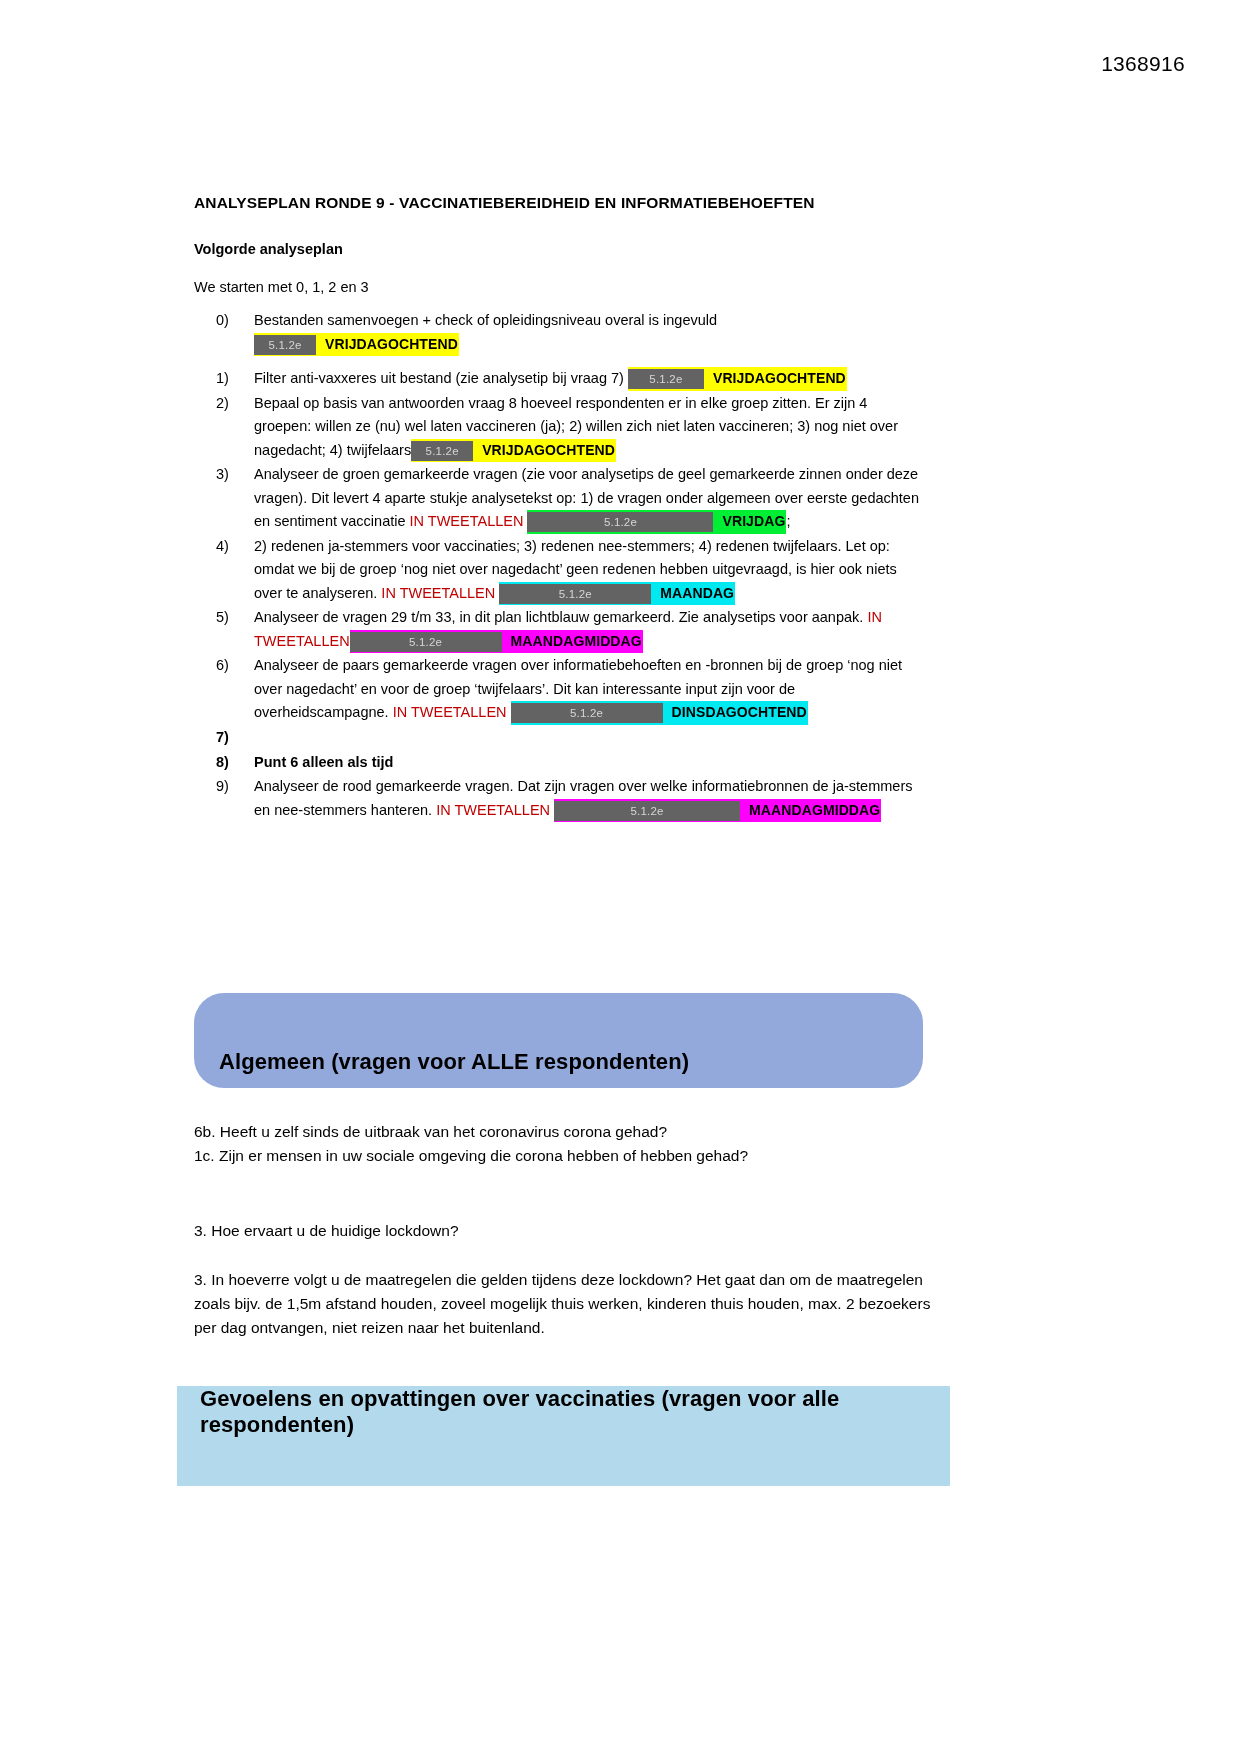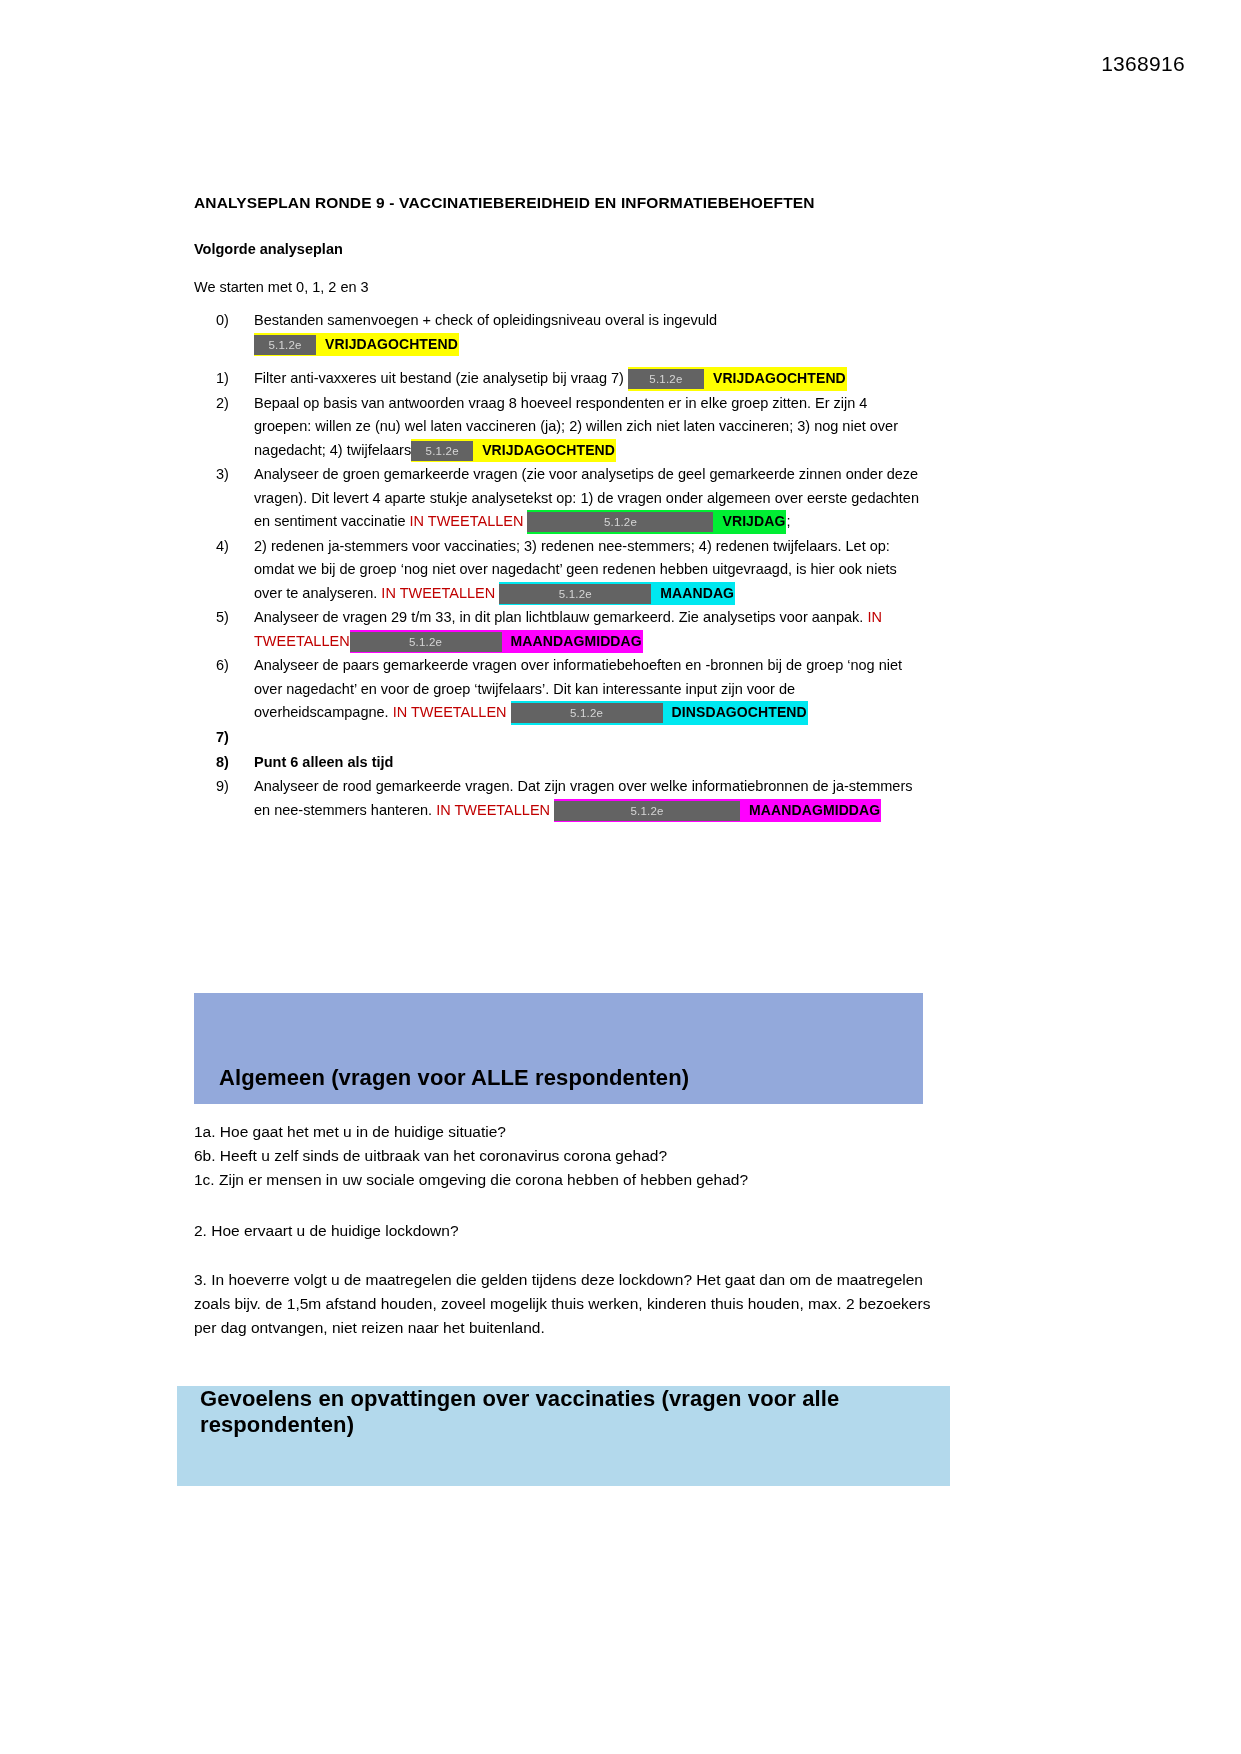--- a/index.html
+++ b/index.html
@@ -142,23 +142,24 @@
   .banner span {
     font-size: 22px;
     font-weight: bold;
     color: #000;
     letter-spacing: 0.1px;
   }
   .banner-algemeen {
     left: 194px;
     top: 993px;
     width: 729px;
-    height: 111px;
+    height: 95px;
     background: #93a9db;
     padding: 0 0 13px 25px;
+    border-radius: 30px;
   }
   .banner-gevoelens {
     left: 177px;
     top: 1386px;
     width: 773px;
     height: 100px;
     background: #b3d9ec;
     padding: 0 0 0 23px;
     align-items: flex-start;
   }
@@ -244,27 +245,26 @@
       </li>
 
     </ol>
   </div>
 
   <div class="banner banner-algemeen">
     <span>Algemeen (vragen voor ALLE respondenten)</span>
   </div>
 
   <div class="body-block block-1">
-    <p>1a. Hoe gaat het met u in de huidige situatie?</p>
     <p>6b. Heeft u zelf sinds de uitbraak van het coronavirus corona gehad?</p>
     <p>1c. Zijn er mensen in uw sociale omgeving die corona hebben of hebben gehad?</p>
   </div>
 
   <div class="body-block block-2">
-    <p>2. Hoe ervaart u de huidige lockdown?</p>
+    <p>3. Hoe ervaart u de huidige lockdown?</p>
   </div>
 
   <div class="body-block block-3">
     <p>3. In hoeverre volgt u de maatregelen die gelden tijdens deze lockdown? Het gaat dan om de maatregelen zoals bijv. de 1,5m afstand houden, zoveel mogelijk thuis werken, kinderen thuis houden, max. 2 bezoekers per dag ontvangen, niet reizen naar het buitenland.</p>
   </div>
 
   <div class="banner banner-gevoelens">
     <span>Gevoelens en opvattingen over vaccinaties (vragen voor alle respondenten)</span>
   </div>
 

